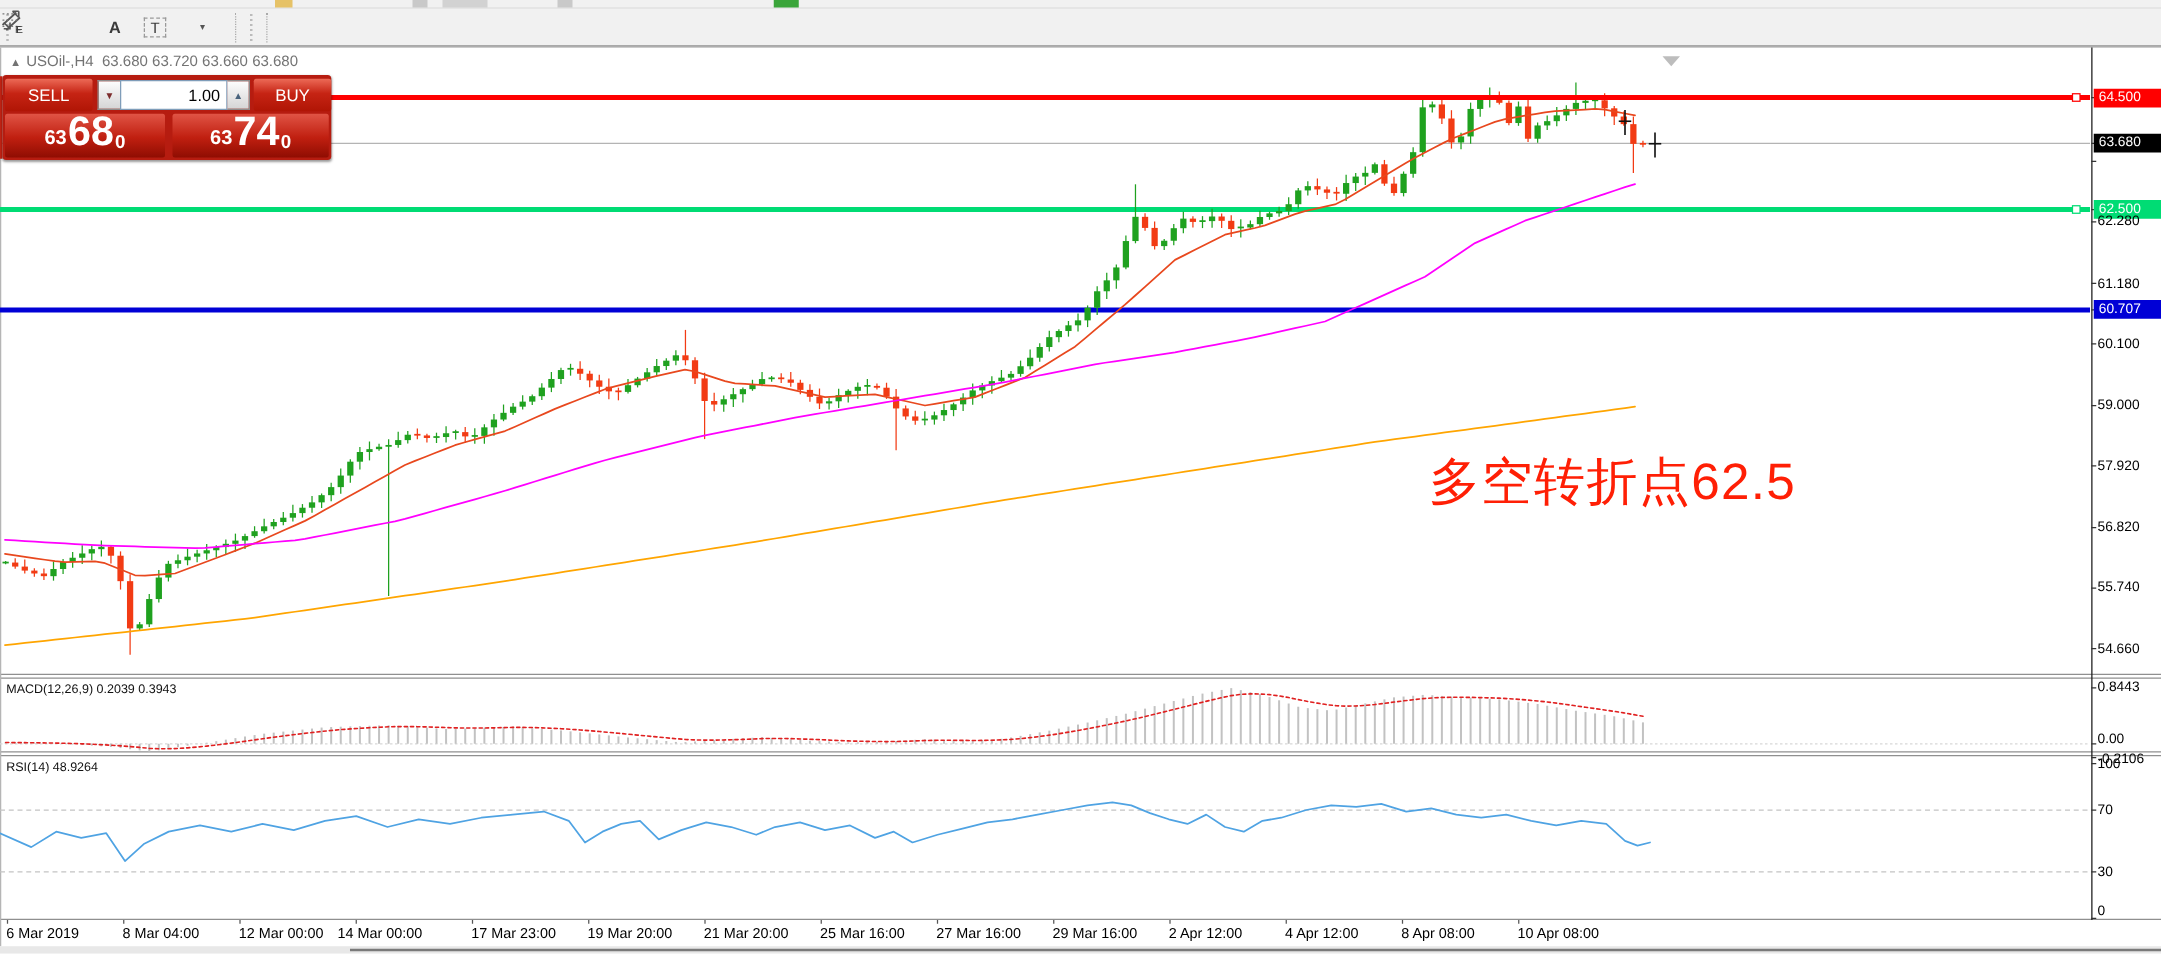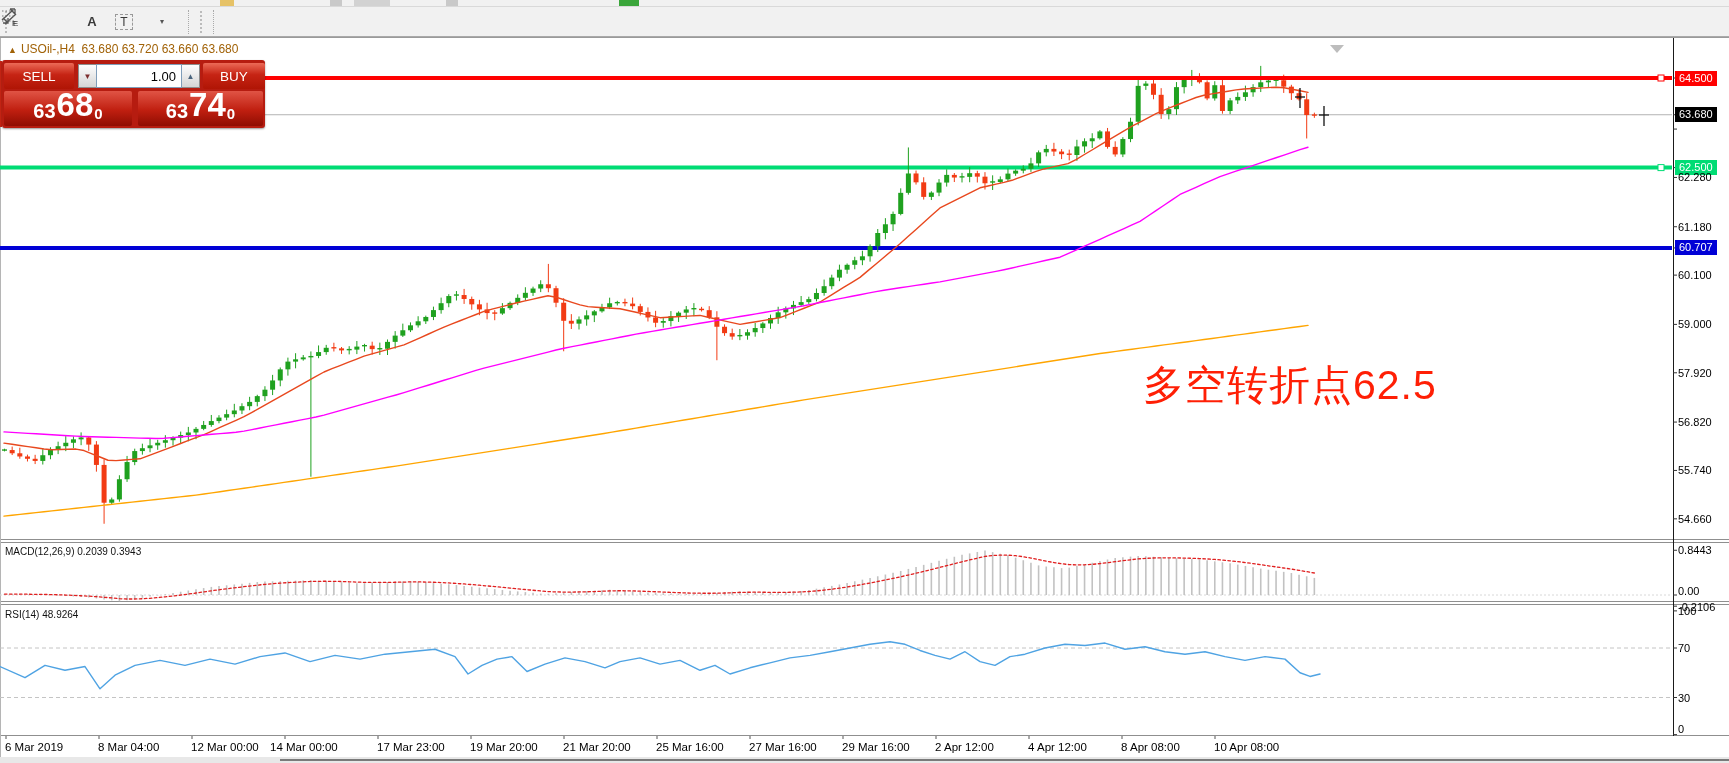--- a/index.html
+++ b/index.html
@@ -16,25 +16,25 @@
      background-size:2px 100%;background-repeat:repeat-y;background-position:2px 0;}
   .tb-btn{height:24px;min-width:26px;display:flex;align-items:center;justify-content:center;
           color:#3a3a3a;font-size:12px;cursor:default;border:1px solid transparent;margin:0 1px;}
   .tb-btn.icon{width:30px}
   .tb-sep{width:1px;height:24px;border-left:1px dotted #aaa;margin:0 6px;}
   .tf-btn{height:22px;min-width:27px;padding:0 4px;display:flex;align-items:center;justify-content:center;
           font-size:11.5px;color:#333;border:1px solid transparent;margin:0 2px;}
   .tf-btn.active{background:#fbfbfb;border:1px solid #a8a8a8;box-shadow:inset 0 0 0 1px #e9e9e9;}
   .caret{font-size:8px;color:#555;margin-left:2px}
   
-  #chart-header{position:absolute;left:8px;top:42px;font-size:12px;color:#a16207;white-space:pre;}
+  #chart-header{position:absolute;left:8px;top:42px;font-size:12px;color:#737373;white-space:pre;}
   #chart-header .arr{font-size:9px;margin-right:4px}
   .pane-label{position:absolute;font-size:10px;color:#111;white-space:pre;}
   .axis-label{position:absolute;left:1678px;width:50px;font-size:11px;color:#000;line-height:14px;}
-  .axis-badge{position:absolute;left:1675px;width:42px;height:15px;font-size:11px;line-height:15px;
+  .axis-badge{position:absolute;left:1675px;width:54px;height:15px;font-size:11px;line-height:15px;
               color:#fff;padding-left:4px;}
   .time-label{position:absolute;top:741px;font-size:11.5px;color:#000;white-space:nowrap;}
   #annotation{position:absolute;font-size:41px;color:#ff1f05;white-space:nowrap;letter-spacing:1px;}
   
   #ocp{position:absolute;left:2px;top:60px;width:263px;height:68px;background:#b61c10;
        border-radius:3px;box-shadow:0 1px 2px rgba(0,0,0,.4);}
   #ocp-top{position:absolute;left:0;top:2px;width:100%;height:28px;display:flex;align-items:center;}
   .ocp-btn{height:26px;color:#fff;font-size:13.5px;display:flex;align-items:center;justify-content:center;
            background:linear-gradient(#ec6a57,#c62414 45%,#b01505);border-radius:2px;}
   #sell-btn{width:70px;margin-left:2px}
@@ -42,21 +42,21 @@
   .spin{width:18px;height:24px;background:linear-gradient(#fdfdfd,#d5d5d5);border:1px solid #8d8d8d;
         display:flex;align-items:center;justify-content:center;font-size:8px;}
   #spin-dn{margin-left:4px;color:#7c2c2c;border-right:none}
   #spin-up{color:#49637c;border-left:none}
   #vol-input{width:86px;height:24px;border:1px solid #7f9db9;font-size:13px;text-align:right;
              padding-right:5px;font-family:"Liberation Sans",sans-serif;}
   .px-box{position:absolute;top:31px;height:35px;color:#fff;display:flex;align-items:flex-end;
           justify-content:center;background:linear-gradient(#e05445,#c01f10 55%,#8f0d02);border-radius:2px;}
   #bid-box{left:2px;width:128px}
   #ask-box{left:136px;width:125px}
-  .px-small{font-size:20px;line-height:30px;font-weight:bold}
+  .px-small{font-size:16px;line-height:30px;font-weight:bold}
   .px-big{font-size:33px;line-height:34px;font-weight:bold;margin:4px 1px}
   .px-sup{font-size:15px;line-height:46px;align-self:flex-start;font-weight:bold}
   #edge-red{position:absolute;left:0;top:61px;width:2px;height:66px;background:#c62414;}
   
   #bottomstrip{position:absolute;left:0;top:757px;width:1729px;height:6px;background:#e8e8e8;}
   #bottomstrip .bar{position:absolute;top:2px;height:2px;background:#7a7a7a;}
   svg{position:absolute;left:0;top:0}
 </style>
 </head>
 <body>

